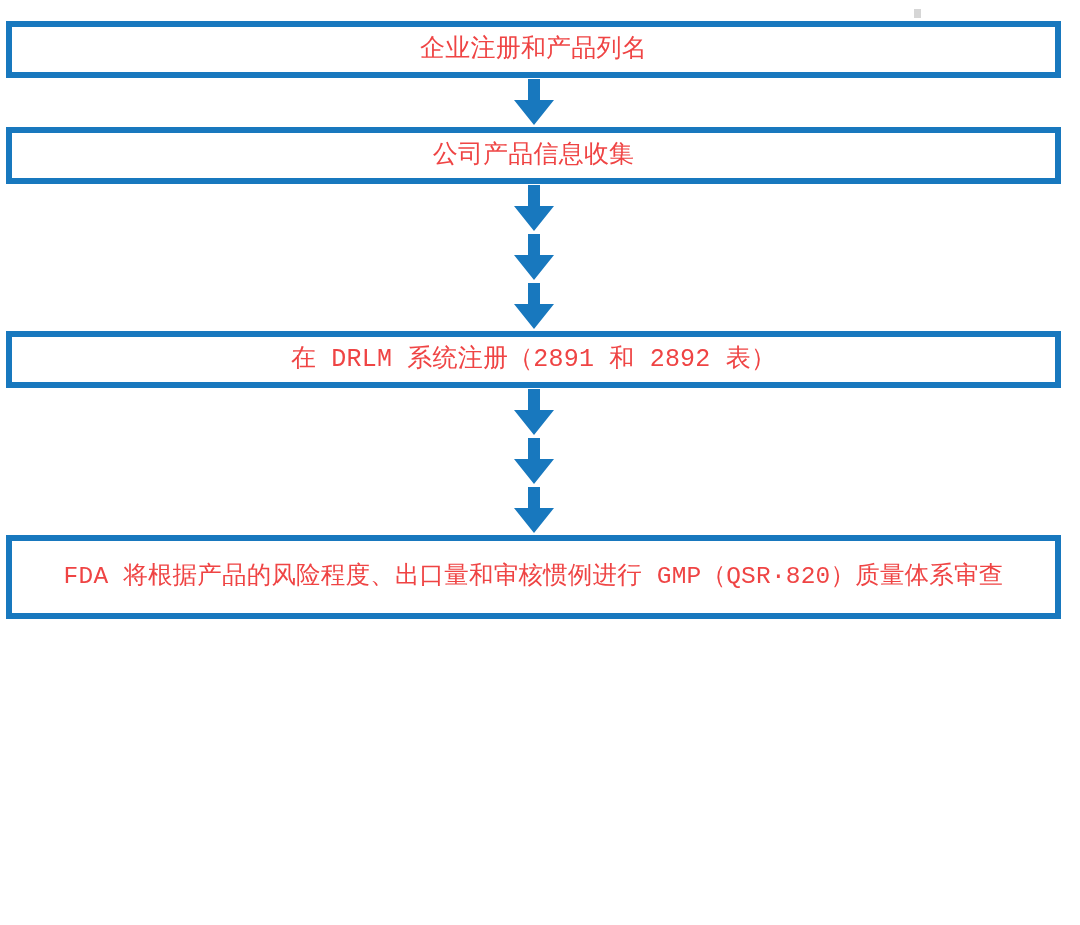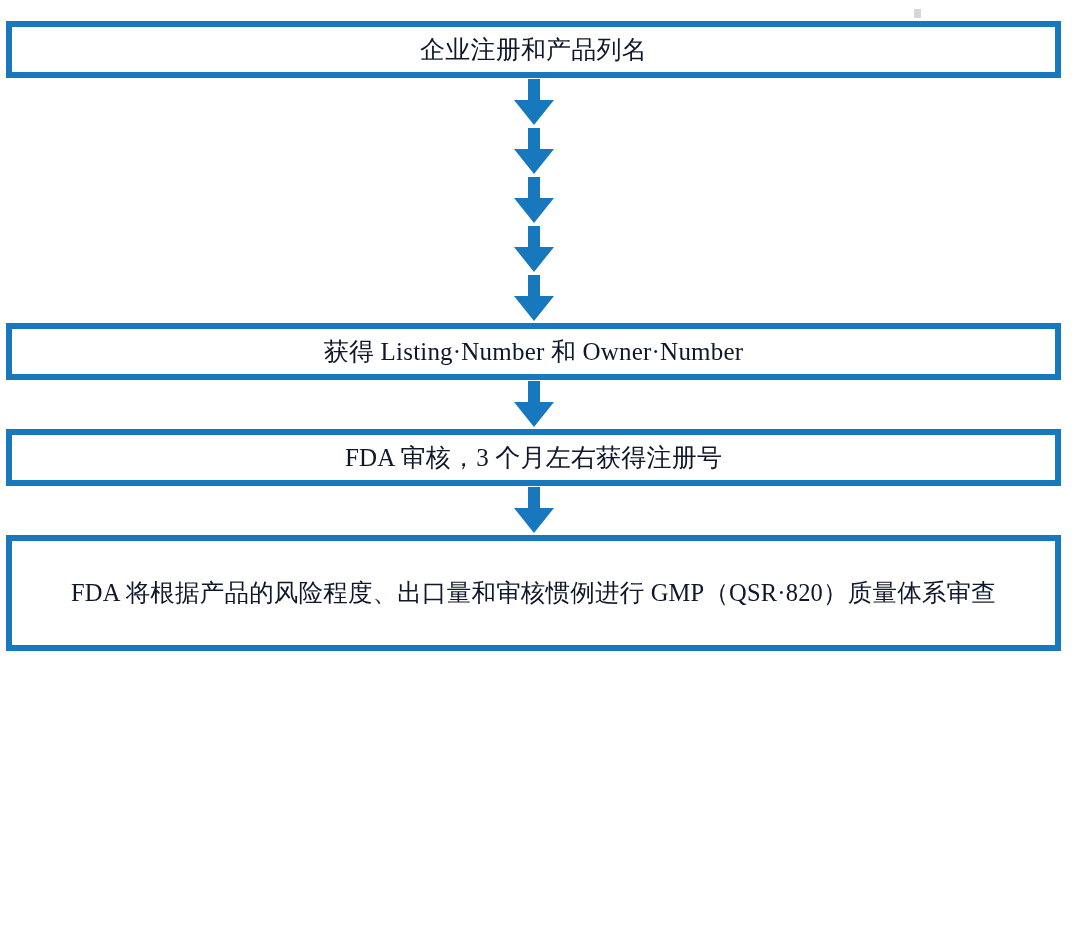--- a/index.html
+++ b/index.html
@@ -37,29 +37,29 @@
     background: #ffffff;
     display: flex;
     align-items: center;
     justify-content: center;
     text-align: center;
     height: 57px;
     padding: 0 10px;
   }
 
   .node-box.tall {
-    height: 116px;
+    height: 84px;
     padding: 2px 14px;
   }
 
   .node-label {
-    font-family: Liberation Serif, serif;
+    font-family: Liberation Mono, monospace;
     font-size: 25px;
     line-height: 48px;
-    color: #0f172a;
+    color: #ef4444;
     letter-spacing: 0.2px;
     white-space: normal;
     display: block;
     width: 100%;
   }
 
   .node-box.tall .node-label {
     font-size: 24.5px;
     line-height: 52px;
   }
@@ -100,27 +100,23 @@
     <div class="node-box">
       <span class="node-label">企业注册和产品列名</span>
     </div>
 
     <div class="connector">
       <svg class="arrow-down" viewBox="0 0 44 47">
         <polygon points="16,0 28,0 28,21 42,21 22,46 2,21 16,21" fill="#1878BE"></polygon>
       </svg>
     </div>
 
-
-    <div class="connector">
-      <svg class="arrow-down" viewBox="0 0 44 47">
-        <polygon points="16,0 28,0 28,21 42,21 22,46 2,21 16,21" fill="#1878BE"></polygon>
-      </svg>
+    <div class="node-box">
+      <span class="node-label">公司产品信息收集</span>
     </div>
-
 
     <div class="connector">
       <svg class="arrow-down" viewBox="0 0 44 47">
         <polygon points="16,0 28,0 28,21 42,21 22,46 2,21 16,21" fill="#1878BE"></polygon>
       </svg>
     </div>
 
 
     <div class="connector">
       <svg class="arrow-down" viewBox="0 0 44 47">
@@ -129,32 +125,36 @@
     </div>
 
 
     <div class="connector">
       <svg class="arrow-down" viewBox="0 0 44 47">
         <polygon points="16,0 28,0 28,21 42,21 22,46 2,21 16,21" fill="#1878BE"></polygon>
       </svg>
     </div>
 
     <div class="node-box">
-      <span class="node-label">获得 Listing·Number 和 Owner·Number</span>
+      <span class="node-label">在 DRLM 系统注册（2891 和 2892 表）</span>
     </div>
 
     <div class="connector">
       <svg class="arrow-down" viewBox="0 0 44 47">
         <polygon points="16,0 28,0 28,21 42,21 22,46 2,21 16,21" fill="#1878BE"></polygon>
       </svg>
     </div>
 
-    <div class="node-box">
-      <span class="node-label">FDA 审核，3 个月左右获得注册号</span>
+
+    <div class="connector">
+      <svg class="arrow-down" viewBox="0 0 44 47">
+        <polygon points="16,0 28,0 28,21 42,21 22,46 2,21 16,21" fill="#1878BE"></polygon>
+      </svg>
     </div>
+
 
     <div class="connector">
       <svg class="arrow-down" viewBox="0 0 44 47">
         <polygon points="16,0 28,0 28,21 42,21 22,46 2,21 16,21" fill="#1878BE"></polygon>
       </svg>
     </div>
 
     <div class="node-box tall">
       <span class="node-label">FDA 将根据产品的风险程度、出口量和审核惯例进行 GMP（QSR·820）质量体系审查</span>
     </div>

